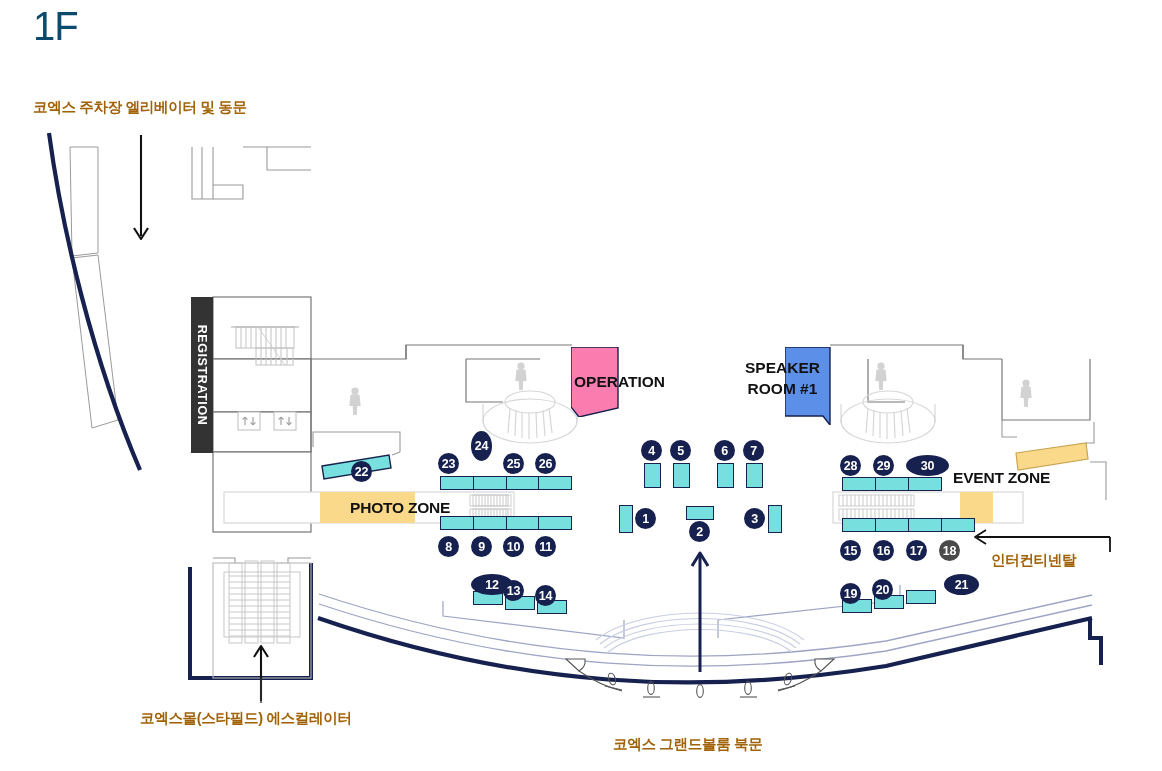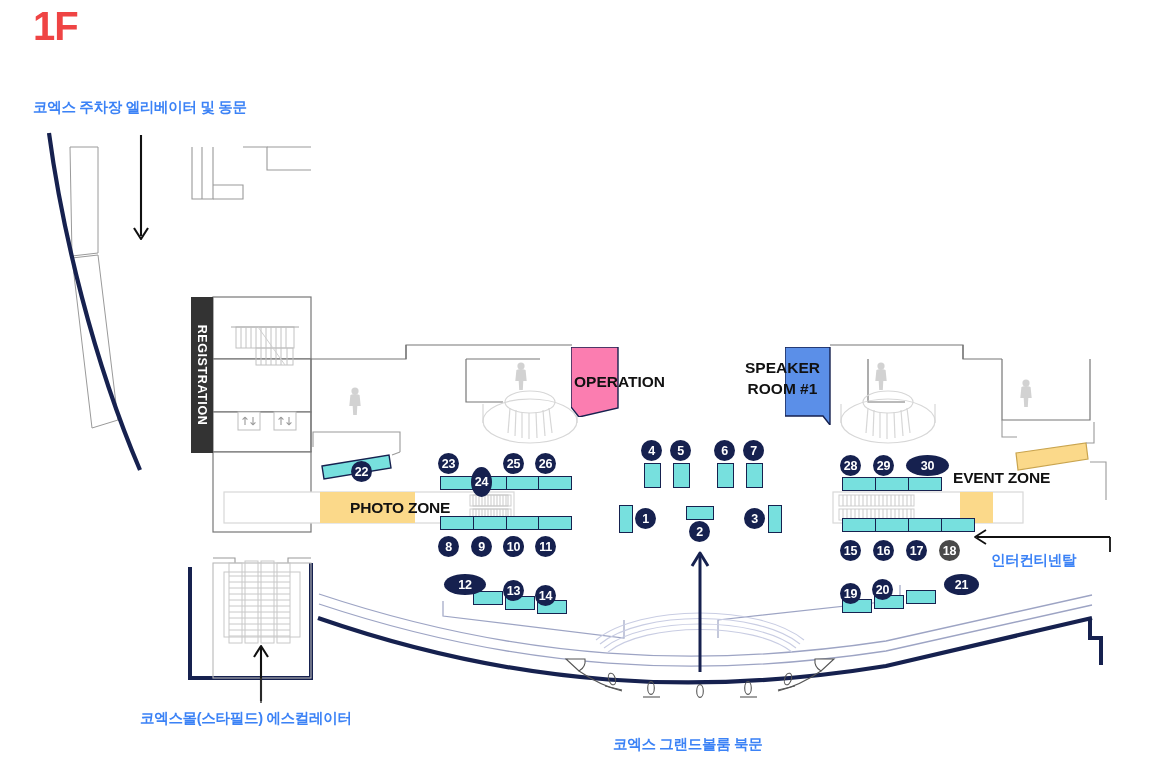--- a/index.html
+++ b/index.html
@@ -6,27 +6,27 @@
   body{
     width:1162px;height:771px;position:relative;overflow:hidden;
     font-family:"Liberation Sans","DejaVu Sans",sans-serif;
     color:#1a1a1a;
   }
   #stage{position:absolute;left:0;top:0;width:1162px;height:771px;}
   .abs{position:absolute;}
 
   
   #floor-title{
-    left:33px;top:6px;font-size:40px;font-weight:bold;letter-spacing:-1px;
-    color:#ef4444;line-height:1;
+    left:33px;top:6px;font-size:40px;font-weight:normal;letter-spacing:-1px;
+    color:#0c4a6e;line-height:1;
   }
 
   
   .callout{
-    font-size:14.5px;font-weight:bold;color:#3b82f6;white-space:nowrap;
+    font-size:14.5px;font-weight:bold;color:#a16207;white-space:nowrap;
     letter-spacing:-0.3px;
   }
 
   
   #plan{position:absolute;left:0;top:0;width:1162px;height:771px;}
 
   
   .track{
     position:absolute;box-sizing:border-box;
     background:#0A3D91;border:1.5px solid #111;
@@ -415,21 +415,21 @@
       <div class="booth-pin" style="left: 743px; top: 440px; width: 21px; height: 21px;">7</div>
       <div class="booth-box" style="left: 440px; top: 516px; width: 34px; height: 14px;"></div>
       <div class="booth-pin" style="left: 438px; top: 536px; width: 21px; height: 21px;">8</div>
       <div class="booth-box" style="left: 473px; top: 516px; width: 34px; height: 14px;"></div>
       <div class="booth-pin" style="left: 471px; top: 536px; width: 21px; height: 21px;">9</div>
       <div class="booth-box" style="left: 506px; top: 516px; width: 34px; height: 14px;"></div>
       <div class="booth-pin" style="left: 503px; top: 536px; width: 21px; height: 21px; border-radius: 10px;">10</div>
       <div class="booth-box" style="left: 538px; top: 516px; width: 34px; height: 14px;"></div>
       <div class="booth-pin" style="left: 535px; top: 536px; width: 21px; height: 21px;">11</div>
       <div class="booth-box" style="left: 473px; top: 591px; width: 30px; height: 14px;"></div>
-      <div class="booth-pin" style="left: 444px; top: 574px; width: 42px; height: 21px;">12</div>
+      <div class="booth-pin" style="left: 471px; top: 574px; width: 42px; height: 21px;">12</div>
       <div class="booth-box" style="left: 505px; top: 596px; width: 30px; height: 14px;"></div>
       <div class="booth-pin" style="left: 503px; top: 580px; width: 21px; height: 21px;">13</div>
       <div class="booth-box" style="left: 537px; top: 600px; width: 30px; height: 14px;"></div>
       <div class="booth-pin" style="left: 535px; top: 585px; width: 21px; height: 21px;">14</div>
       <div class="booth-box" style="left: 842px; top: 518px; width: 34px; height: 14px;"></div>
       <div class="booth-pin" style="left: 840px; top: 540px; width: 21px; height: 21px;">15</div>
       <div class="booth-box" style="left: 875px; top: 518px; width: 34px; height: 14px;"></div>
       <div class="booth-pin" style="left: 873px; top: 540px; width: 21px; height: 21px;">16</div>
       <div class="booth-box" style="left: 908px; top: 518px; width: 34px; height: 14px;"></div>
       <div class="booth-pin" style="left: 906px; top: 540px; width: 21px; height: 21px;">17</div>
@@ -438,21 +438,21 @@
       <div class="booth-box" style="left: 842px; top: 599px; width: 30px; height: 14px;"></div>
       <div class="booth-pin" style="left: 840px; top: 583px; width: 21px; height: 21px;">19</div>
       <div class="booth-box" style="left: 874px; top: 595px; width: 30px; height: 14px;"></div>
       <div class="booth-pin" style="left: 872px; top: 579px; width: 21px; height: 21px;">20</div>
       <div class="booth-box" style="left: 906px; top: 590px; width: 30px; height: 14px;"></div>
       <div class="booth-pin" style="left: 904px; top: 574px; width: 35px; height: 21px; margin-left: 40px;">21</div>
       <div class="booth-pin" style="left: 351px; top: 461px; width: 21px; height: 21px;">22</div>
       <div class="booth-box" style="left: 440px; top: 476px; width: 34px; height: 14px;"></div>
       <div class="booth-pin" style="left: 438px; top: 453px; width: 21px; height: 21px;">23</div>
       <div class="booth-box" style="left: 473px; top: 476px; width: 34px; height: 14px;"></div>
-      <div class="booth-pin" style="left: 471px; top: 467px; width: 21px; height: 30px;">24</div>
+      <div class="booth-pin" style="left: 471px; top: 431px; width: 21px; height: 30px;">24</div>
       <div class="booth-box" style="left: 506px; top: 476px; width: 34px; height: 14px;"></div>
       <div class="booth-pin" style="left: 503px; top: 453px; width: 21px; height: 21px;">25</div>
       <div class="booth-box" style="left: 538px; top: 476px; width: 34px; height: 14px;"></div>
       <div class="booth-pin" style="left: 535px; top: 453px; width: 21px; height: 21px;">26</div>
       <div class="booth-box" style="left: 842px; top: 477px; width: 34px; height: 14px;"></div>
       <div class="booth-pin" style="left: 840px; top: 455px; width: 21px; height: 21px;">28</div>
       <div class="booth-box" style="left: 875px; top: 477px; width: 34px; height: 14px;"></div>
       <div class="booth-pin" style="left: 873px; top: 455px; width: 21px; height: 21px;">29</div>
       <div class="booth-box" style="left: 908px; top: 477px; width: 34px; height: 14px;"></div>
       <div class="booth-pin" style="left: 906px; top: 455px; width: 43px; height: 21px;">30</div>

